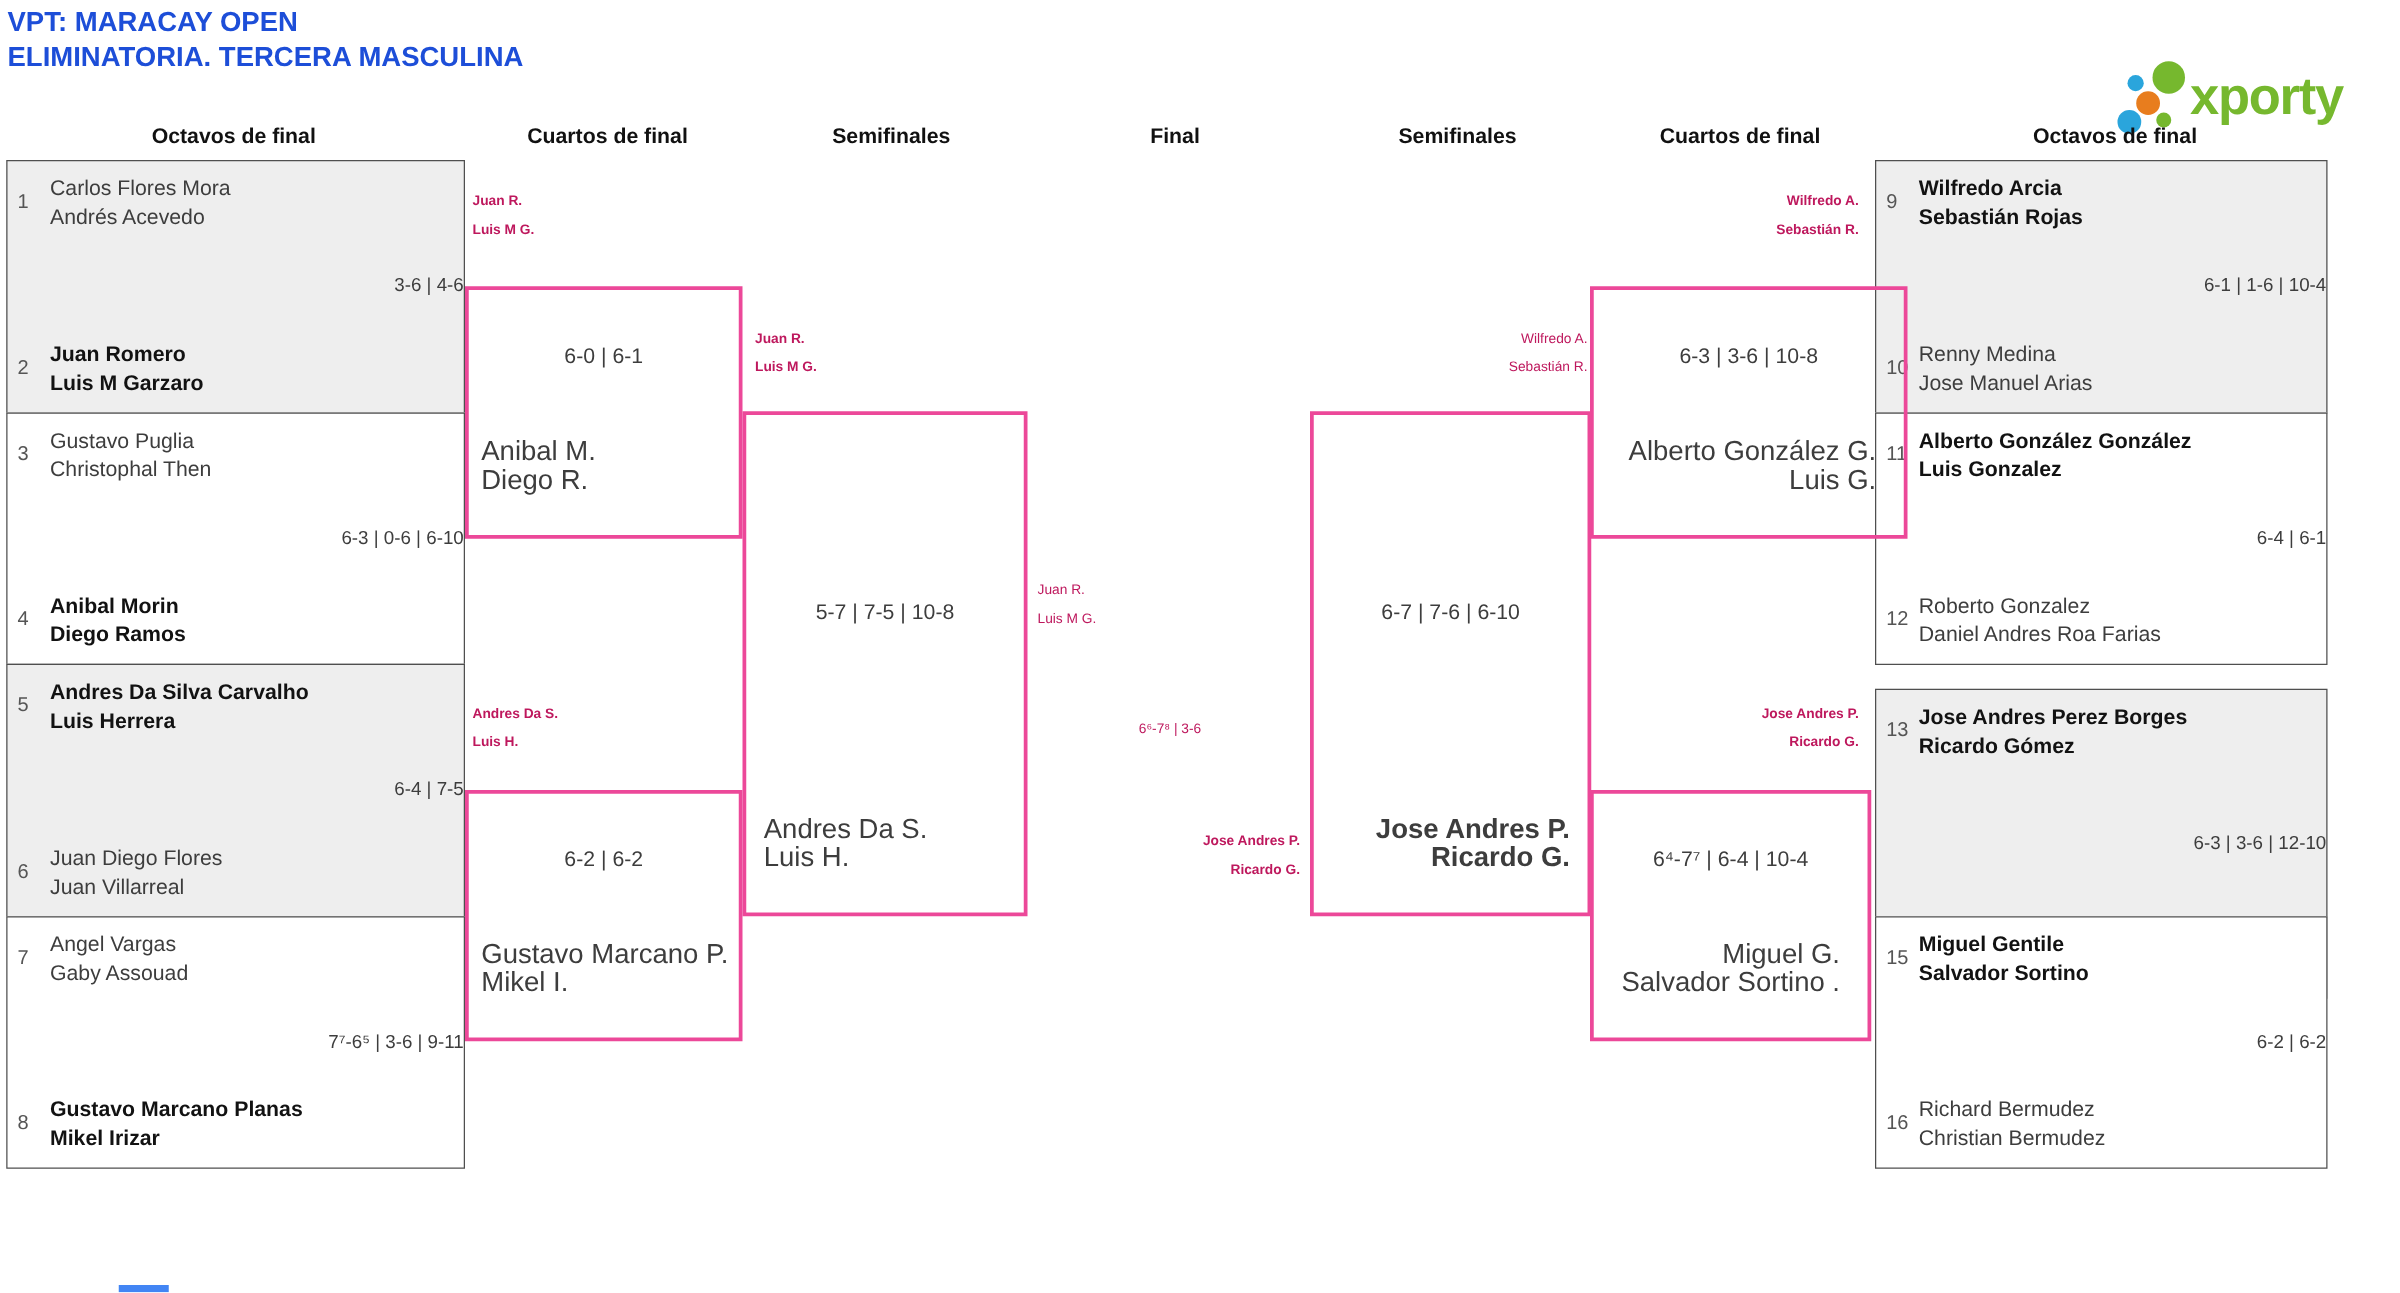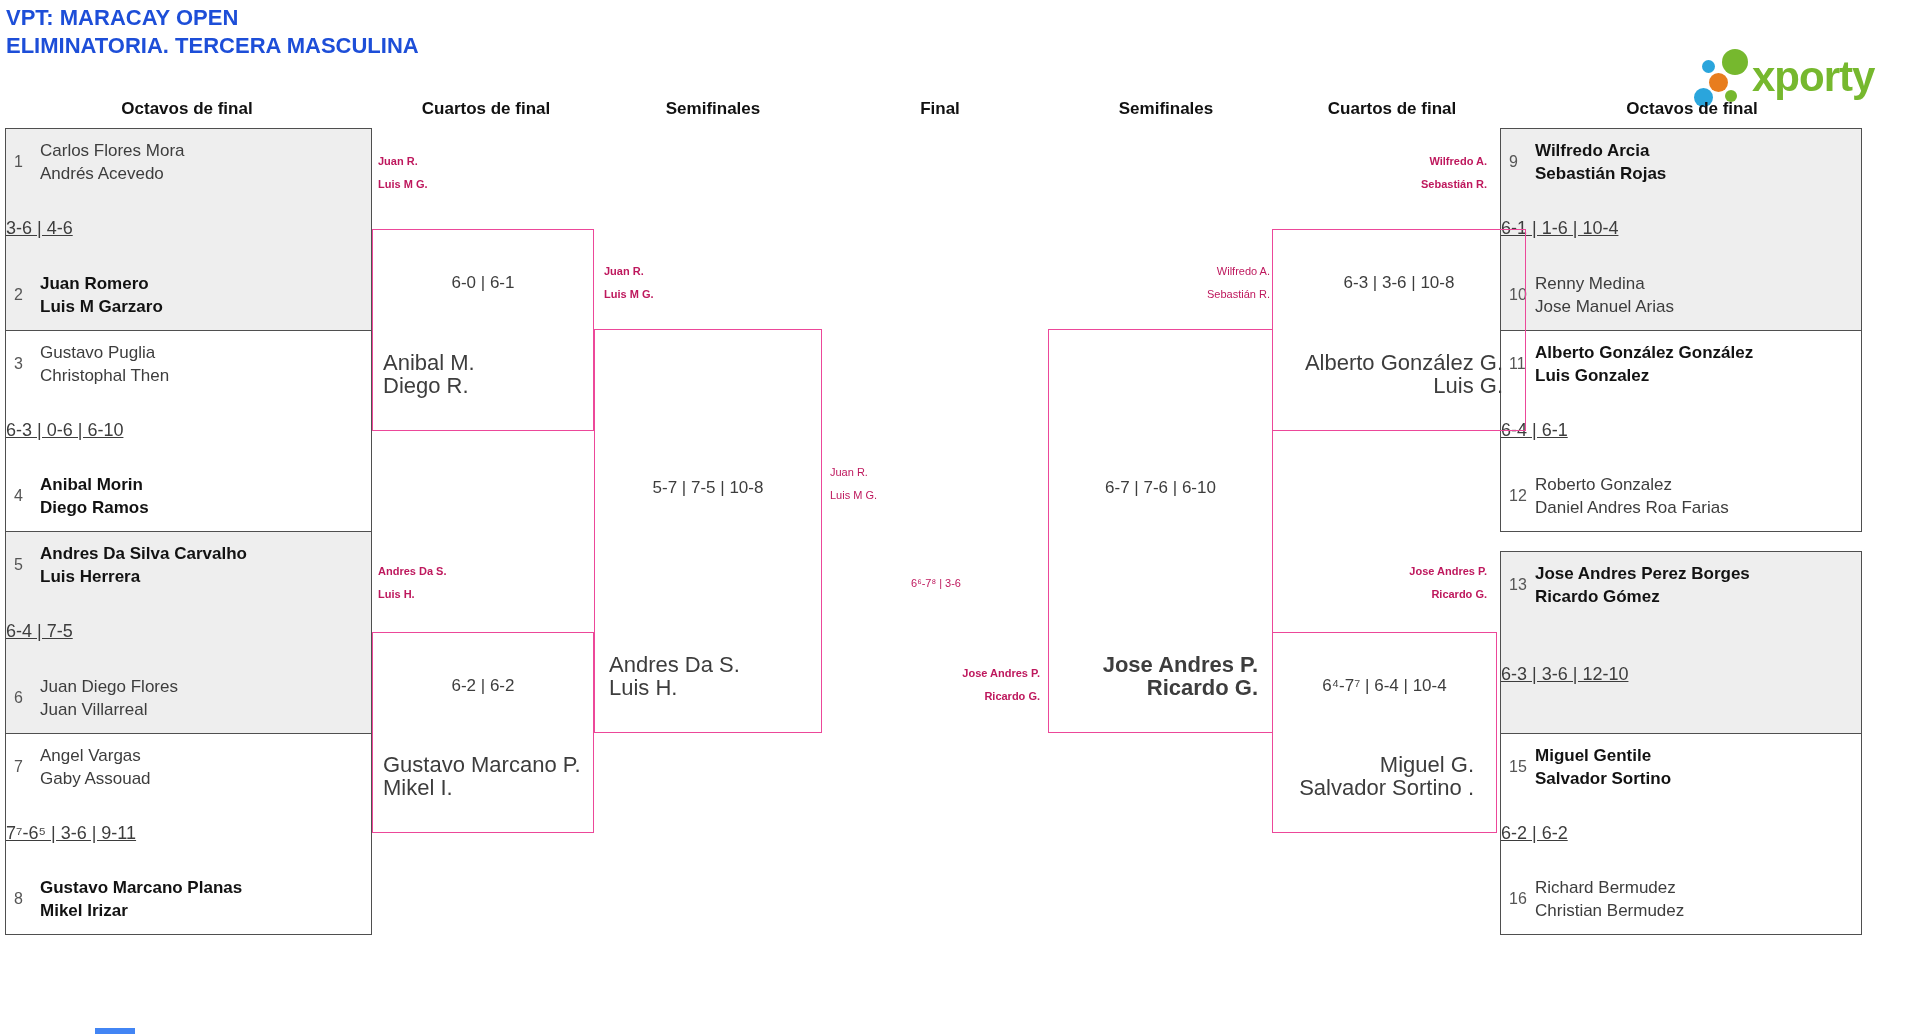--- a/index.html
+++ b/index.html
@@ -20,23 +20,23 @@
   
   .obox{position:absolute;box-sizing:border-box;border:1px solid #4f4f4f;background:#fff;
         display:flex;flex-direction:column;justify-content:space-between;padding:10px 0 12px 0;}
   .obox.shade{background:#eeeeee;}
   .oleft{left:5px;width:367px;}
   .oright{left:1500px;width:362px;}
   .team{display:flex;align-items:center;padding-left:8px;}
   .seed{flex:none;width:26px;font-size:16px;color:#555;}
   .names{font-size:17px;line-height:23px;color:#3d3d3d;}
   .bold{font-weight:bold;color:#121212;}
-  .score{text-align:left;font-size:18px;color:#3d3d3d;text-decoration:underline;}
+  .score{text-align:right;font-size:15px;color:#3d3d3d;}
   
-  .qbox{position:absolute;box-sizing:border-box;border:1px solid #ec4899;background:transparent;}
+  .qbox{position:absolute;box-sizing:border-box;border:3px solid #ec4899;background:transparent;}
   .qscore{position:absolute;left:0;right:0;top:43px;text-align:center;font-size:17px;color:#3d3d3d;}
   .sscore{top:148px;}
   .qloser{position:absolute;bottom:33px;font-size:22px;line-height:23px;color:#3d3d3d;}
   .ql{left:10px;}
   .qr{right:22px;text-align:right;}
   .ql14{left:14px;}
   .qr14{right:14px;text-align:right;}
   .lbl{position:absolute;font-size:11px;line-height:23px;color:#be185d;}
   .lbl.r{text-align:right;}
   .ctr{text-align:center;}

